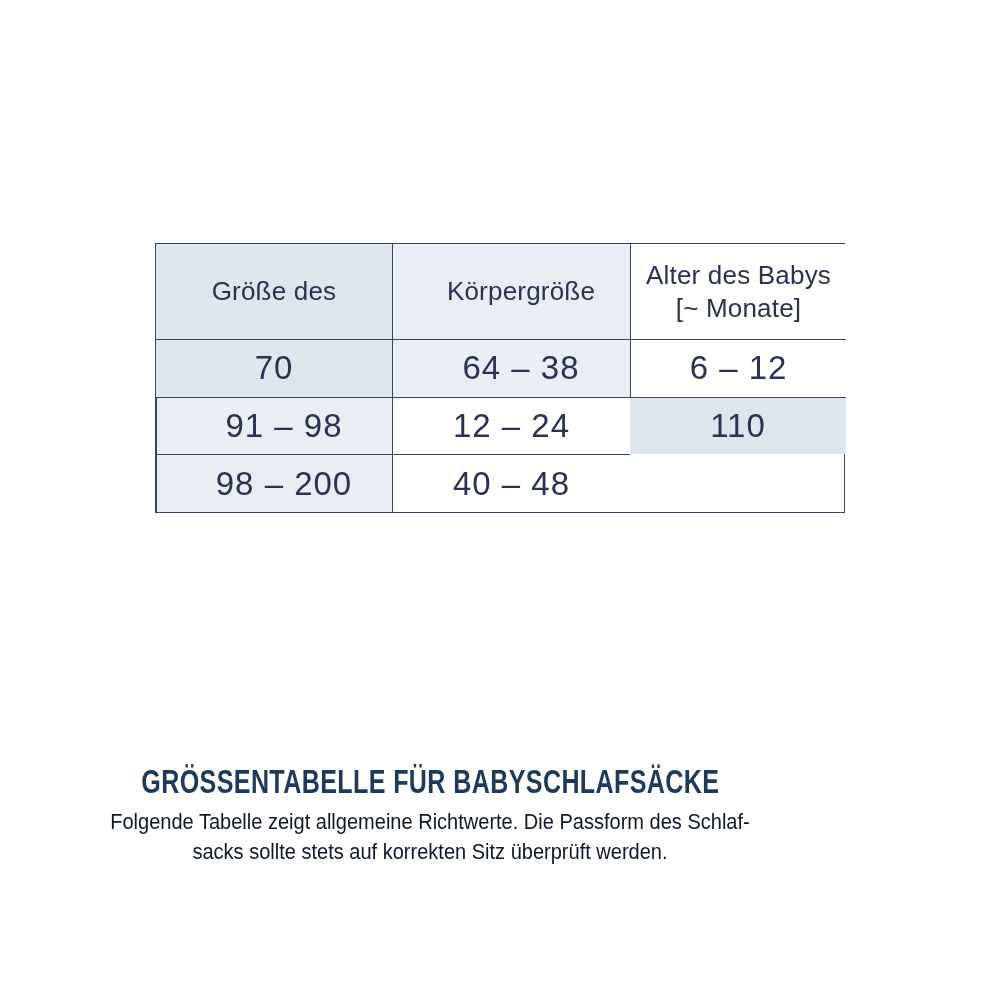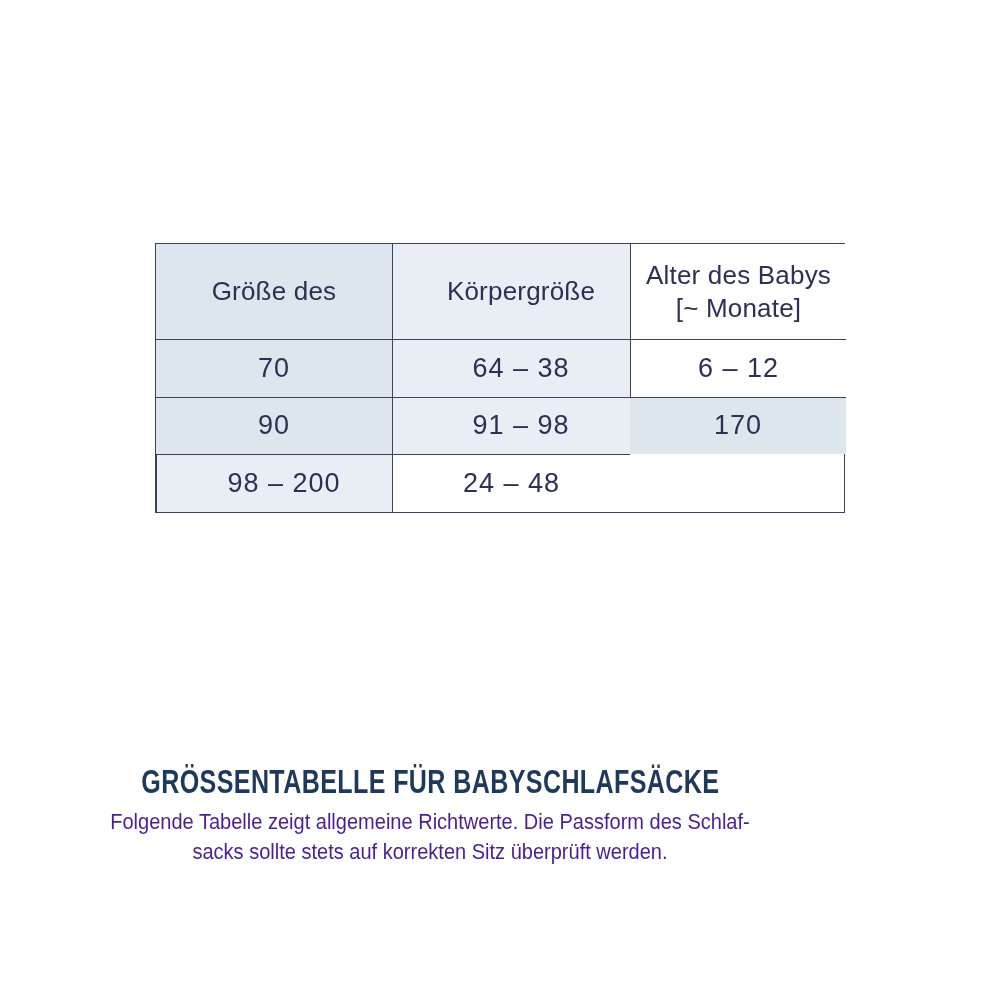--- a/index.html
+++ b/index.html
@@ -46,21 +46,21 @@
   .col-1 { background: #e9eef4; padding-left: 19px; }
   .col-2 { background: #ffffff; }
 
   .header-cell {
     font-size: 26px;
     line-height: 33px;
     font-weight: 400;
     letter-spacing: 0.2px;
   }
   .data-cell {
-    font-size: 27px;
+    font-size: 33px;
     letter-spacing: 1px;
     font-weight: 400;
   }
 
   
   .caption {
     position: absolute;
     left: 0;
     top: 763px;
     width: 860px;
@@ -71,21 +71,21 @@
     font-size: 33px;
     font-weight: 700;
     color: #1d3a5c;
     letter-spacing: 0.5px;
     transform: scaleX(0.76);
     transform-origin: 50% 50%;
     white-space: nowrap;
     margin-bottom: 6px;
   }
   .caption-note {
-    color: #4c1d95;
+    color: #0f172a;
     font-size: 22px;
     line-height: 30px;
   }
   .caption-note .note-line {
     display: block;
     transform: scaleX(0.91);
     transform-origin: 50% 50%;
     white-space: nowrap;
   }
 </style>
@@ -104,26 +104,26 @@
     </div>
     <div class="cell header-cell col-2 first-row">
       <span>Alter des Babys</span>
       <span>[~ Monate]</span>
     </div>
 
     <div class="cell data-cell col-0 first-col">70</div>
     <div class="cell data-cell col-1">64 – 38</div>
     <div class="cell data-cell col-2">6 – 12</div>
 
-    <div class="cell data-cell col-0 first-col">90</div>
     <div class="cell data-cell col-1">91 – 98</div>
+    <div class="cell data-cell col-2">12 – 24</div>
 
-    <div class="cell data-cell col-0 first-col">170</div>
+    <div class="cell data-cell col-0 first-col">110</div>
     <div class="cell data-cell col-1">98 – 200</div>
-    <div class="cell data-cell col-2">24 – 48</div>
+    <div class="cell data-cell col-2">40 – 48</div>
 
   </div>
 
   <div class="caption">
     <div class="caption-title">GRÖSSENTABELLE FÜR BABYSCHLAFSÄCKE</div>
     <div class="caption-note">
       <span class="note-line">Folgende Tabelle zeigt allgemeine Richtwerte. Die Passform des Schlaf-</span>
       <span class="note-line">sacks sollte stets auf korrekten Sitz überprüft werden.</span>
     </div>
   </div>

